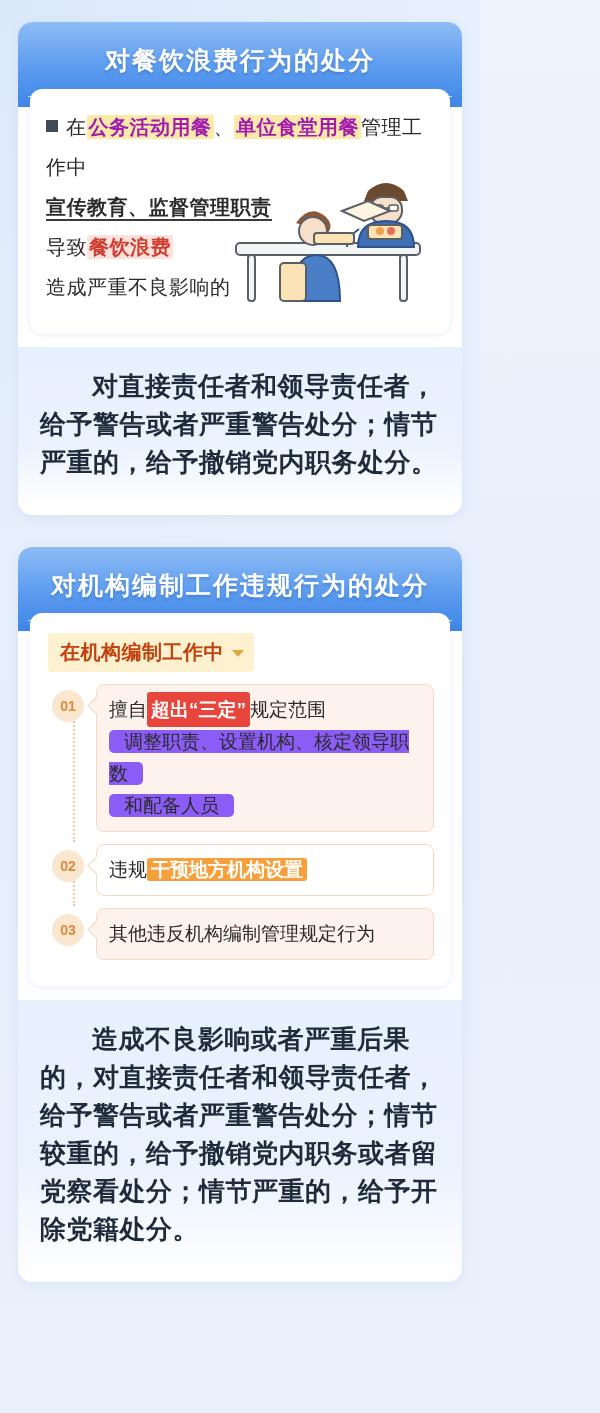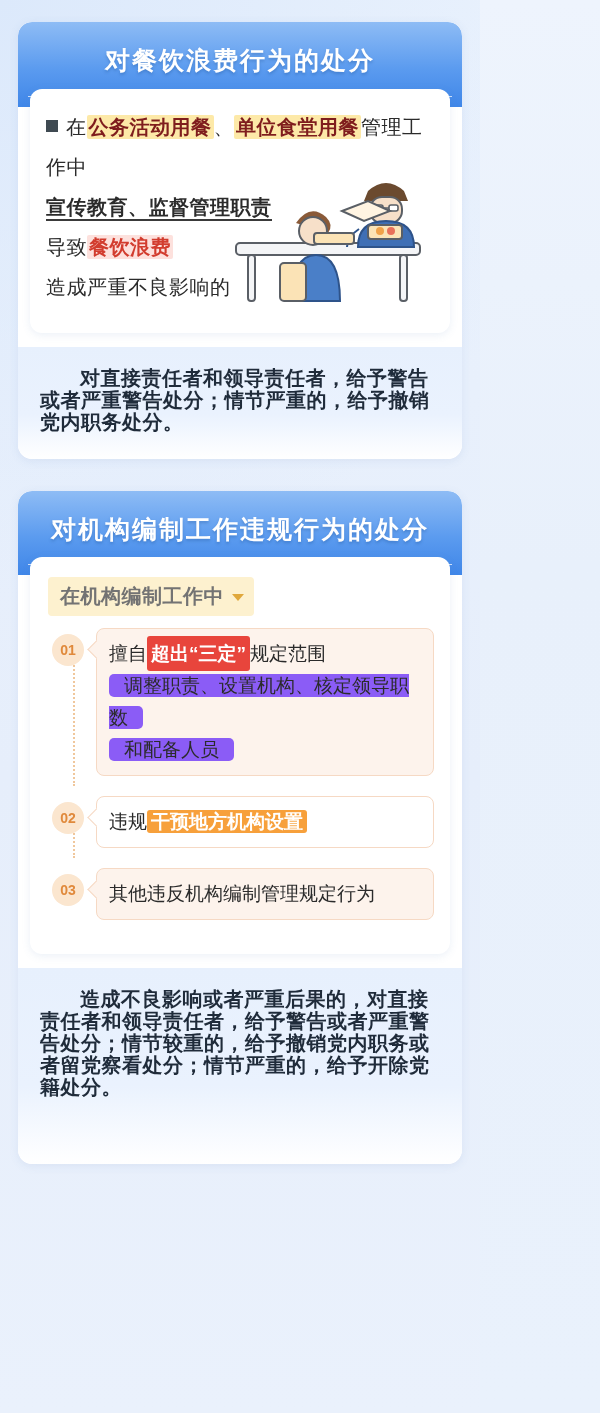--- a/index.html
+++ b/index.html
@@ -84,21 +84,21 @@
     margin-right: 8px;
     vertical-align: middle;
     position: relative;
     top: -2px;
   }
   .hl-yellow {
     background: #fde9a8;
     padding: 1px 2px;
     border-radius: 2px;
     font-weight: bold;
-    color: #7f1d1d;
+    color: #a21caf;
   }
   .hl-red-text {
     color: #d23c2e;
     background: #fde1dd;
     padding: 1px 2px;
     border-radius: 2px;
     font-weight: bold;
   }
   .underline-b {
     font-weight: bold;
@@ -112,42 +112,42 @@
     position: absolute;
     right: -4px;
     bottom: -2px;
     width: 220px;
     height: 170px;
     pointer-events: none;
   }
 
   
   .conclusion {
-    margin: 14px 0 0 0;
+    margin: 14px 0 8px 0;
     background: linear-gradient(180deg, #e7f0fd 0%, #eaf2fe 60%, #ffffff 100%);
     border-radius: 0 0 14px 14px;
     padding: 20px 22px 26px 22px;
-    font-size: 20px;
-    line-height: 22px;
+    font-size: 26px;
+    line-height: 38px;
     color: #1f2b3a;
     font-weight: bold;
     text-indent: 2em;
     letter-spacing: 0.5px;
   }
   .conclusion.tall { min-height: 150px; }
 
   
   .sub-tag-wrap {
     margin: 2px 0 12px 2px;
   }
   .sub-tag {
     display: inline-block;
     position: relative;
     background: #fdf1cf;
-    color: #737373;
+    color: #c2410c;
     font-size: 20px;
     font-weight: bold;
     padding: 6px 30px 6px 12px;
     border-radius: 4px;
     letter-spacing: 0.5px;
   }
   .sub-tag .caret {
     position: absolute;
     right: 10px;
     top: 50%;
@@ -156,21 +156,21 @@
     border-left: 6px solid transparent;
     border-right: 6px solid transparent;
     border-top: 7px solid #e0a83c;
   }
 
   .steps { position: relative; padding-left: 6px; }
   .step {
     position: relative;
     display: flex;
     align-items: flex-start;
-    margin-bottom: 20px;
+    margin-bottom: 12px;
     justify-content: space-between;
   }
   .step-num {
     flex: 0 0 auto;
     width: 32px; height: 32px;
     border-radius: 50%;
     background: #fbe6cf;
     color: #e0893b;
     font-size: 14px;
     font-weight: bold;

